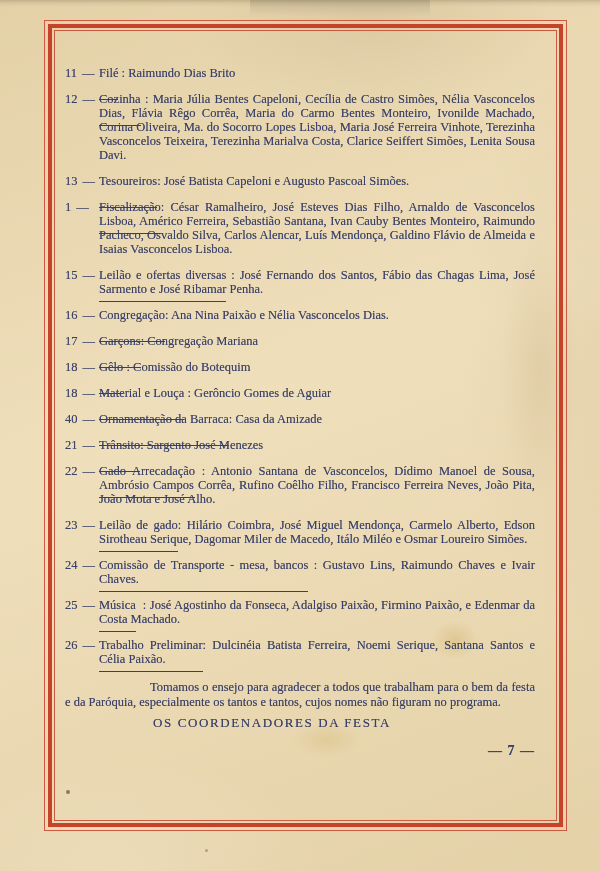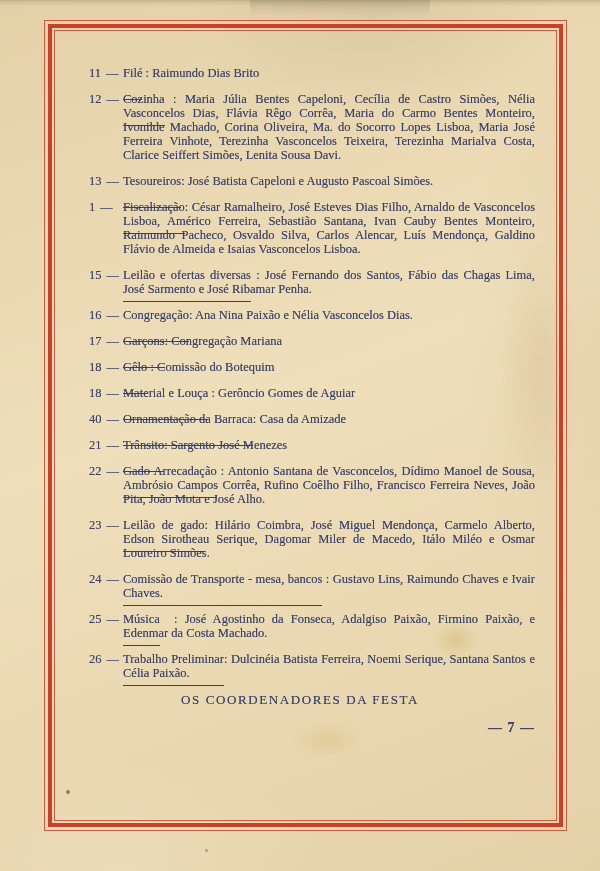--- a/index.html
+++ b/index.html
@@ -13,30 +13,30 @@
       radial-gradient(ellipse 200px 420px at 100% 40%, rgba(150,118,66,.10), rgba(150,118,66,0) 70%),
       radial-gradient(ellipse 300px 160px at 20% 100%, rgba(255,250,232,.25), rgba(255,250,232,0) 70%);
     font-family:"Liberation Serif","DejaVu Serif",serif;
     color:var(--ink,#3a4168);
   }
   .frame{position:absolute;left:44px;top:20px;right:33px;bottom:40px;
     border:1px solid var(--frame-light,#cd5a40);pointer-events:none;}
   .frame-mid{position:absolute;inset:3px;border:4px solid var(--frame,#c5422b);}
   .frame-inner{position:absolute;inset:2px;border:1px solid var(--frame-light,#cd5a40);}
   .content{position:absolute;left:65px;top:36px;width:470px;}
-  .roster{margin-top:30px;font-size:12.5px;line-height:14px;margin-left:24px;}
+  .roster{margin-top:30px;font-size:12.5px;line-height:14px;}
   .roster-item{display:flex;align-items:flex-start;margin-bottom:12px;
     text-shadow:0 0 .35px rgba(58,65,104,.55);}
   .num-cell{flex:0 0 34px;display:flex;gap:5px;white-space:nowrap;}
   .item-text{flex:1;text-align:justify;}
   .item-label{border-bottom:1px solid var(--ink,#3a4168);padding-bottom:19px;}
   .item-sep{white-space:pre;}
   .closing{margin-top:14px;font-size:12.5px;line-height:14.5px;text-align:justify;
     text-indent:85px;text-shadow:0 0 .35px rgba(58,65,104,.55);}
-  .signature{margin-top:6px;margin-left:116px;font-size:13px;letter-spacing:1.6px;
+  .signature{margin-top:6px;margin-left:88px;font-size:13px;letter-spacing:1.6px;
     white-space:nowrap;text-shadow:0 0 .4px rgba(58,65,104,.6);}
   .pagenum{margin-top:12px;text-align:right;font-size:14px;font-weight:bold;
     letter-spacing:1px;text-shadow:0 0 .4px rgba(58,65,104,.6);}
   .stain{position:absolute;pointer-events:none;border-radius:50%;}
   .stain-1{left:432px;top:620px;width:46px;height:40px;
     background:radial-gradient(ellipse, rgba(196,156,62,.28), rgba(196,156,62,0) 70%);}
   .stain-2{left:292px;top:722px;width:70px;height:36px;
     background:radial-gradient(ellipse, rgba(196,156,62,.20), rgba(196,156,62,0) 70%);}
   .stain-3{left:500px;top:240px;width:80px;height:260px;
     background:radial-gradient(ellipse, rgba(150,112,58,.10), rgba(150,112,58,0) 70%);}
@@ -221,18 +221,19 @@
         <div class="num-cell">
           <span>26</span>
           <span>—</span>
         </div>
         <div class="item-text">
           <span class="item-label">Trabalho Preliminar</span><span class="item-sep">: </span><span>Dulcinéia Batista Ferreira, Noemi Serique, Santana Santos e Célia Paixão.</span>
         </div>
       </div>
     </div>
 
+  <div class="closing">Tomamos o ensejo para agradecer a todos que trabalham para o bem da festa e da Paróquia, especialmente os tantos e tantos, cujos nomes não figuram no programa.</div>
 
   <div class="signature">OS COORDENADORES DA FESTA</div>
 
   <div class="pagenum">— 7 —</div>
 
 </div>
 
 </body></html>

